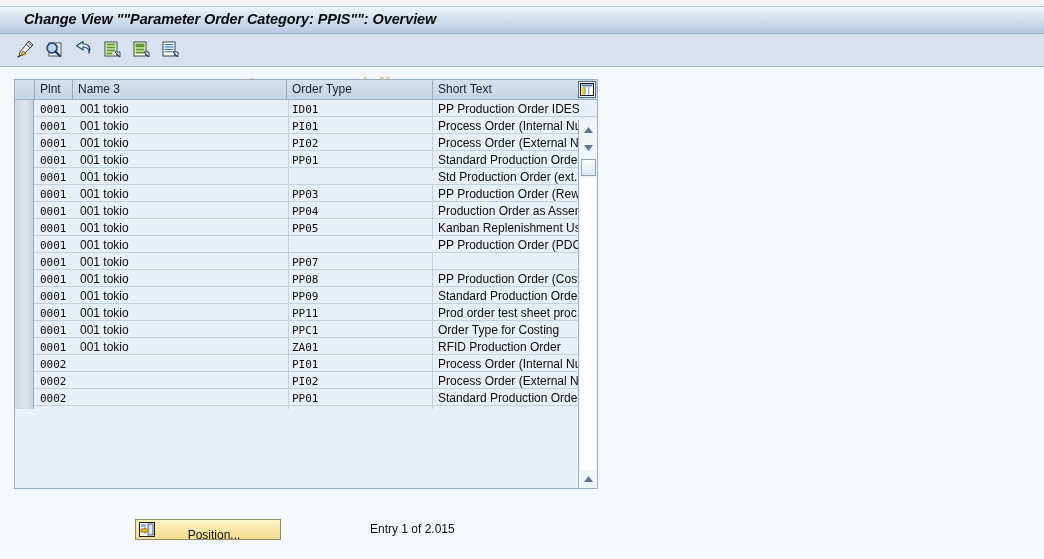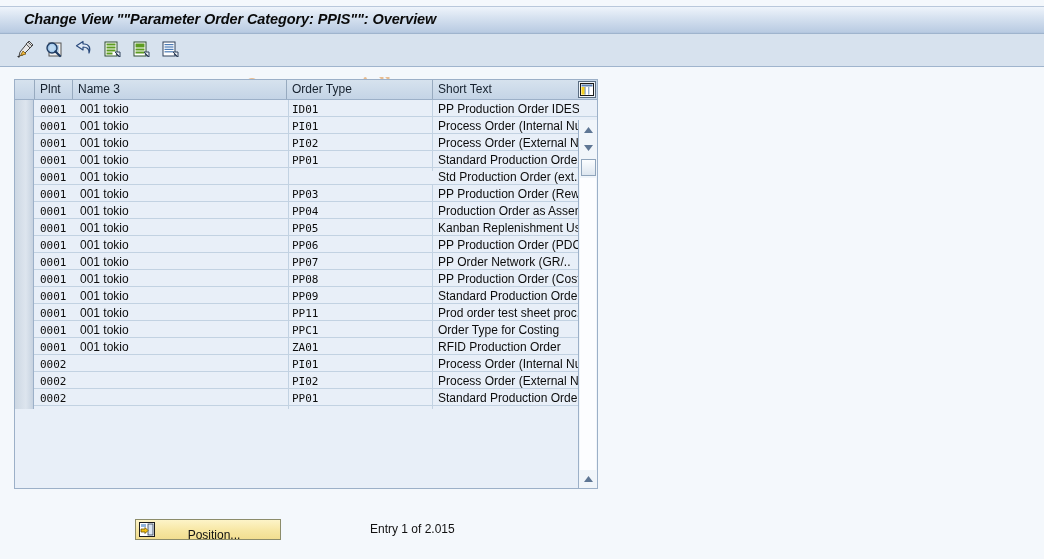--- a/index.html
+++ b/index.html
@@ -378,29 +378,27 @@
           <div class="cell sel"></div>
           <div class="cell plnt">0001</div>
           <div class="cell name">001 tokio</div>
           <div class="cell otype">PP05</div>
           <div class="cell stext">Kanban Replenishment Usin...</div>
         </div>
         <div class="row">
           <div class="cell sel"></div>
           <div class="cell plnt">0001</div>
           <div class="cell name">001 tokio</div>
-          <div class="cell otype">PP06</div>
           <div class="cell stext">PP Production Order (PDC)...</div>
         </div>
         <div class="row">
           <div class="cell sel"></div>
           <div class="cell plnt">0001</div>
           <div class="cell name">001 tokio</div>
           <div class="cell otype">PP07</div>
-          <div class="cell stext">PP Order Network     (GR/..</div>
         </div>
         <div class="row">
           <div class="cell sel"></div>
           <div class="cell plnt">0001</div>
           <div class="cell name">001 tokio</div>
           <div class="cell otype">PP08</div>
           <div class="cell stext">PP Production Order  (Cost..</div>
         </div>
         <div class="row">
           <div class="cell sel"></div>

